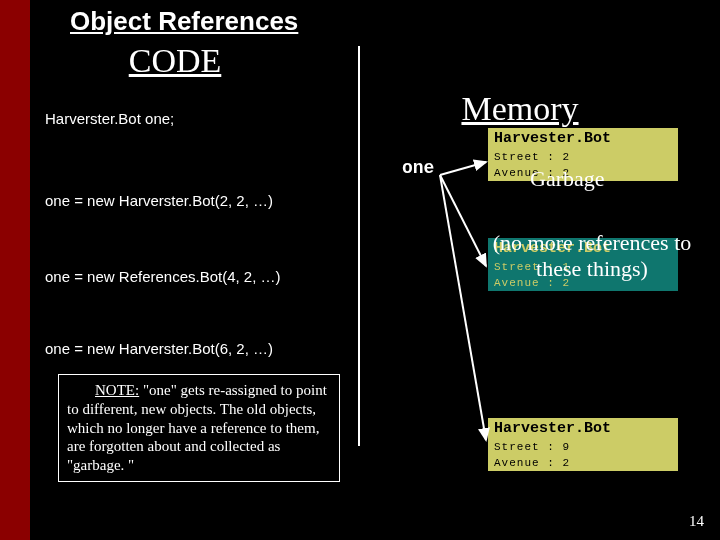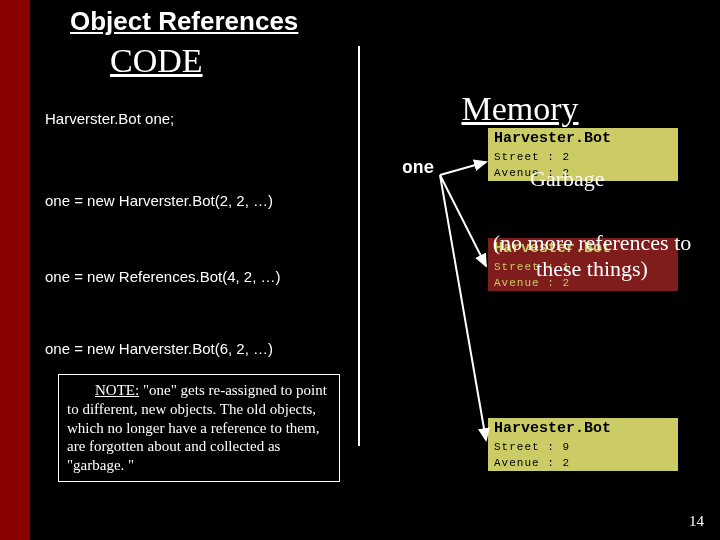--- a/index.html
+++ b/index.html
@@ -26,20 +26,21 @@
     font-size: 26px;
     font-weight: bold;
     color: #fff;
     text-decoration: underline;
   }
   .code-heading {
     position: absolute;
     left: 110px;
     top: 42px;
     width: 130px;
+    text-align: center;
     font-size: 34px;
     color: #fff;
     text-decoration: underline;
     font-family: "Times New Roman", serif;
   }
   .memory-heading {
     position: absolute;
     left: 440px;
     top: 42px;
     width: 160px;
@@ -86,21 +87,21 @@
     border: 1px solid #fff;
     color: #fff;
     font-family: "Times New Roman", serif;
     font-size: 15px;
     line-height: 1.25;
   }
   .note-box .u { text-decoration: underline; margin-left: 28px; }
   .mem-box {
     position: absolute;
     width: 186px;
-    background: #7f1d1d;
+    background: #0f766e;
   }
   .mb-header {
     background: #cccc66;
     color: #000;
     font-family: "Courier New", monospace;
     font-weight: bold;
     font-size: 15px;
     padding: 2px 6px;
   }
   .mb-row {

